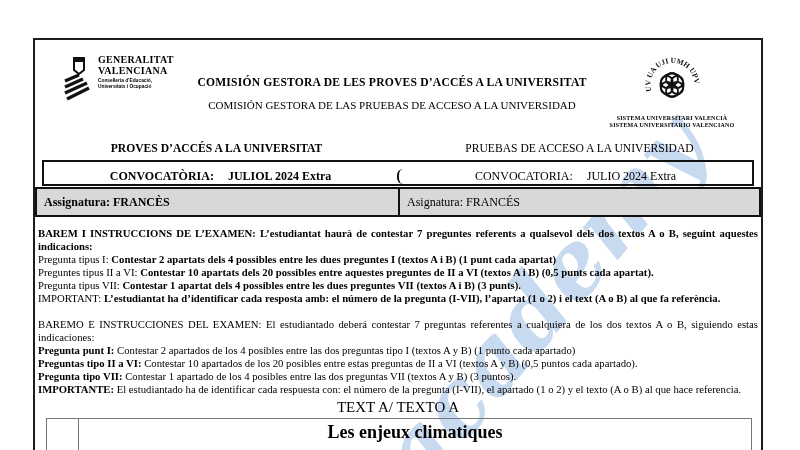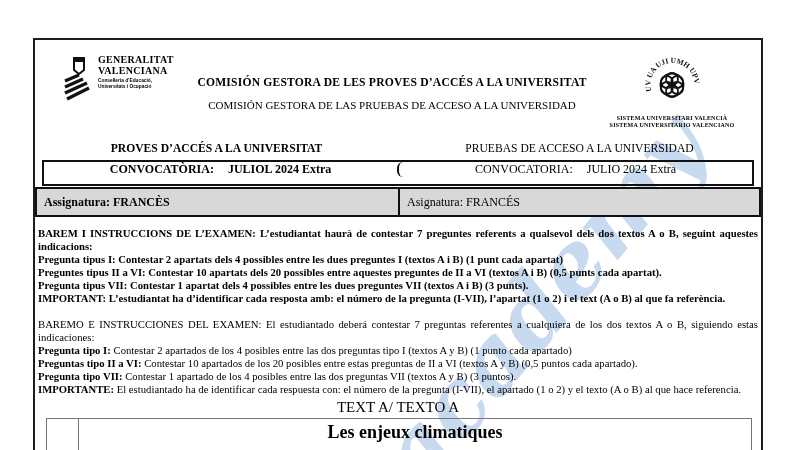--- a/index.html
+++ b/index.html
@@ -28,34 +28,34 @@
   .logo-text .s1{margin-top:2px;}
   .header-center{flex:1;text-align:center;padding-top:21px;}
   .header-center .t1{font-weight:700;font-size:11.6px;letter-spacing:.2px;}
   .header-center .t2{font-size:11px;margin-top:10px;}
   .logo-right{width:158px;text-align:center;margin-top:-4px;}
   .logo-right .cap{font-size:6px;font-weight:700;line-height:7.2px;letter-spacing:.2px;}
   
   .row-proves{display:flex;margin-top:9px;font-size:11.6px;height:20px;align-items:center;}
   .row-proves .cell{width:50%;text-align:center;}
   .row-proves .ca{font-weight:700;}
-  .row-convo{margin:2px 7px 0 7px;border:2px solid #111;display:flex;height:22px;align-items:flex-start;font-size:12px;}
+  .row-convo{margin:2px 7px 0 7px;border:2px solid #111;display:flex;height:22px;align-items:flex-end;font-size:12px;}
   .row-convo .cell{width:50%;display:flex;align-items:center;justify-content:center;gap:14px;}
   .row-convo .ca{font-weight:700;}
   .row-convo .es{border-left:2px solid #111;border-radius:6px;}
   .row-assig{margin:1px 0 0 0;border:2px solid #111;background:#d8d8d8;display:flex;height:26px;align-items:stretch;font-size:12px;}
   .row-assig .cell{width:50%;display:flex;align-items:center;padding-left:7px;box-sizing:border-box;}
   .row-assig .ca{font-weight:700;}
   .row-assig .es{border-left:2px solid #111;}
   
   .instructions{margin:4px 3px 0 3px;font-size:10.7px;line-height:13px;position:relative;}
   .sec-es{margin-top:13px;}
   .intro{text-align:justify;margin-top:10px;}
   .sec-ca .intro{font-weight:700;}
-  .sec-ca .lbl{font-weight:700;}
+  .sec-ca .lbl{font-weight:400;}
   .sec-ca .txt{font-weight:700;}
   .sec-es .lbl{font-weight:700;}
   .sec-es .txt{font-weight:400;margin-top:40px;}
   .line{white-space:nowrap;overflow:hidden;}
   .line.wrap{white-space:normal;text-align:left;}
   
   .text-a-heading{text-align:center;font-size:15px;margin-top:3px;}
   .text-a-box{margin:2px 9px 0 11px;border:1.5px solid #777;display:flex;height:34px;}
   .text-a-box .numcol{width:31px;border-right:1.5px solid #777;}
   .text-a-box .titlecol{flex:1;text-align:center;font-weight:700;font-size:18px;padding-top:3px;}
@@ -154,21 +154,21 @@
       </div>
       <div class="line wrap">
         <span class="lbl">IMPORTANT:</span>
         <span class="txt">L’estudiantat ha d’identificar cada resposta amb: el número de la pregunta (I-VII), l’apartat (1 o 2) i el text (A o B) al que fa referència.</span>
       </div>
     </div>
 
     <div class="sec-es">
       <div class="intro">BAREMO E INSTRUCCIONES DEL EXAMEN: El estudiantado deberá contestar 7 preguntas referentes a cualquiera de los dos textos A o B, siguiendo estas indicaciones:</div>
       <div class="line">
-        <span class="lbl">Pregunta tipo I:</span>
+        <span class="lbl">Pregunta punt I:</span>
         <span class="txt">Contestar 2 apartados de los 4 posibles entre las dos preguntas tipo I (textos A y B) (1 punto cada apartado)</span>
       </div>
       <div class="line">
         <span class="lbl">Preguntas tipo II a VI:</span>
         <span class="txt">Contestar 10 apartados de los 20 posibles entre estas preguntas de II a VI (textos A y B) (0,5 puntos cada apartado).</span>
       </div>
       <div class="line">
         <span class="lbl">Pregunta tipo VII:</span>
         <span class="txt">Contestar 1 apartado de los 4 posibles entre las dos preguntas VII (textos A y B) (3 puntos).</span>
       </div>

